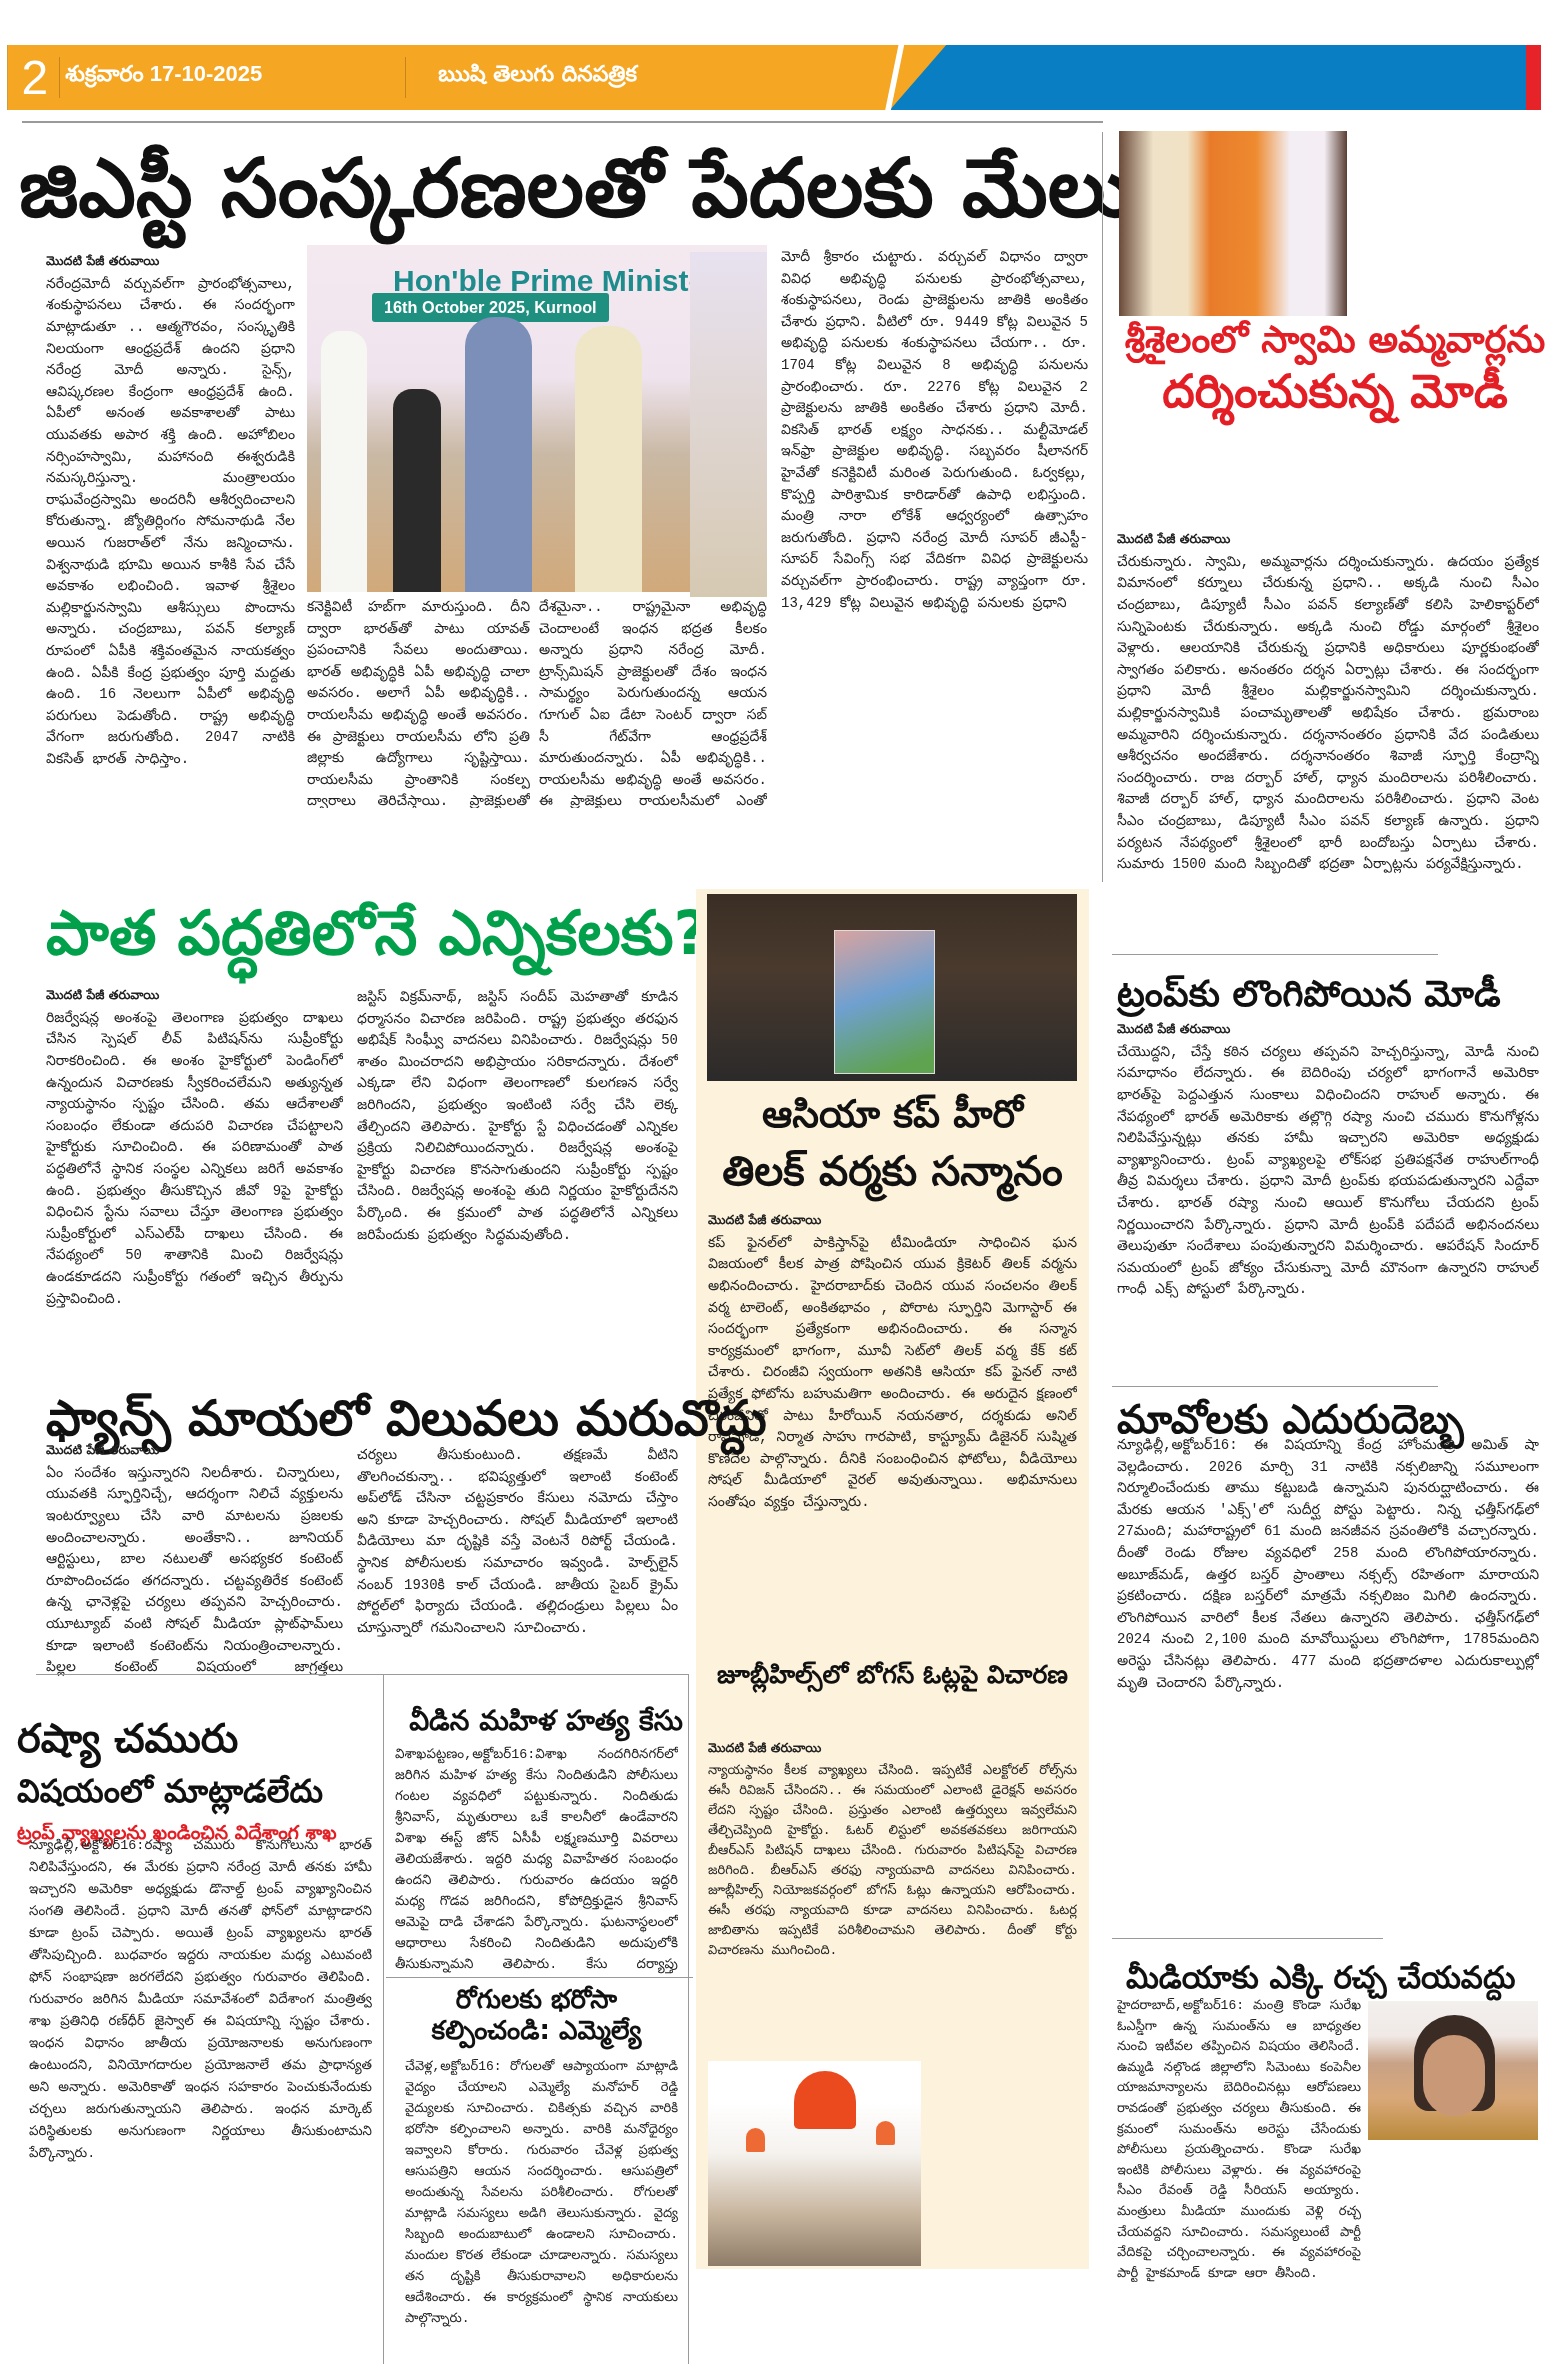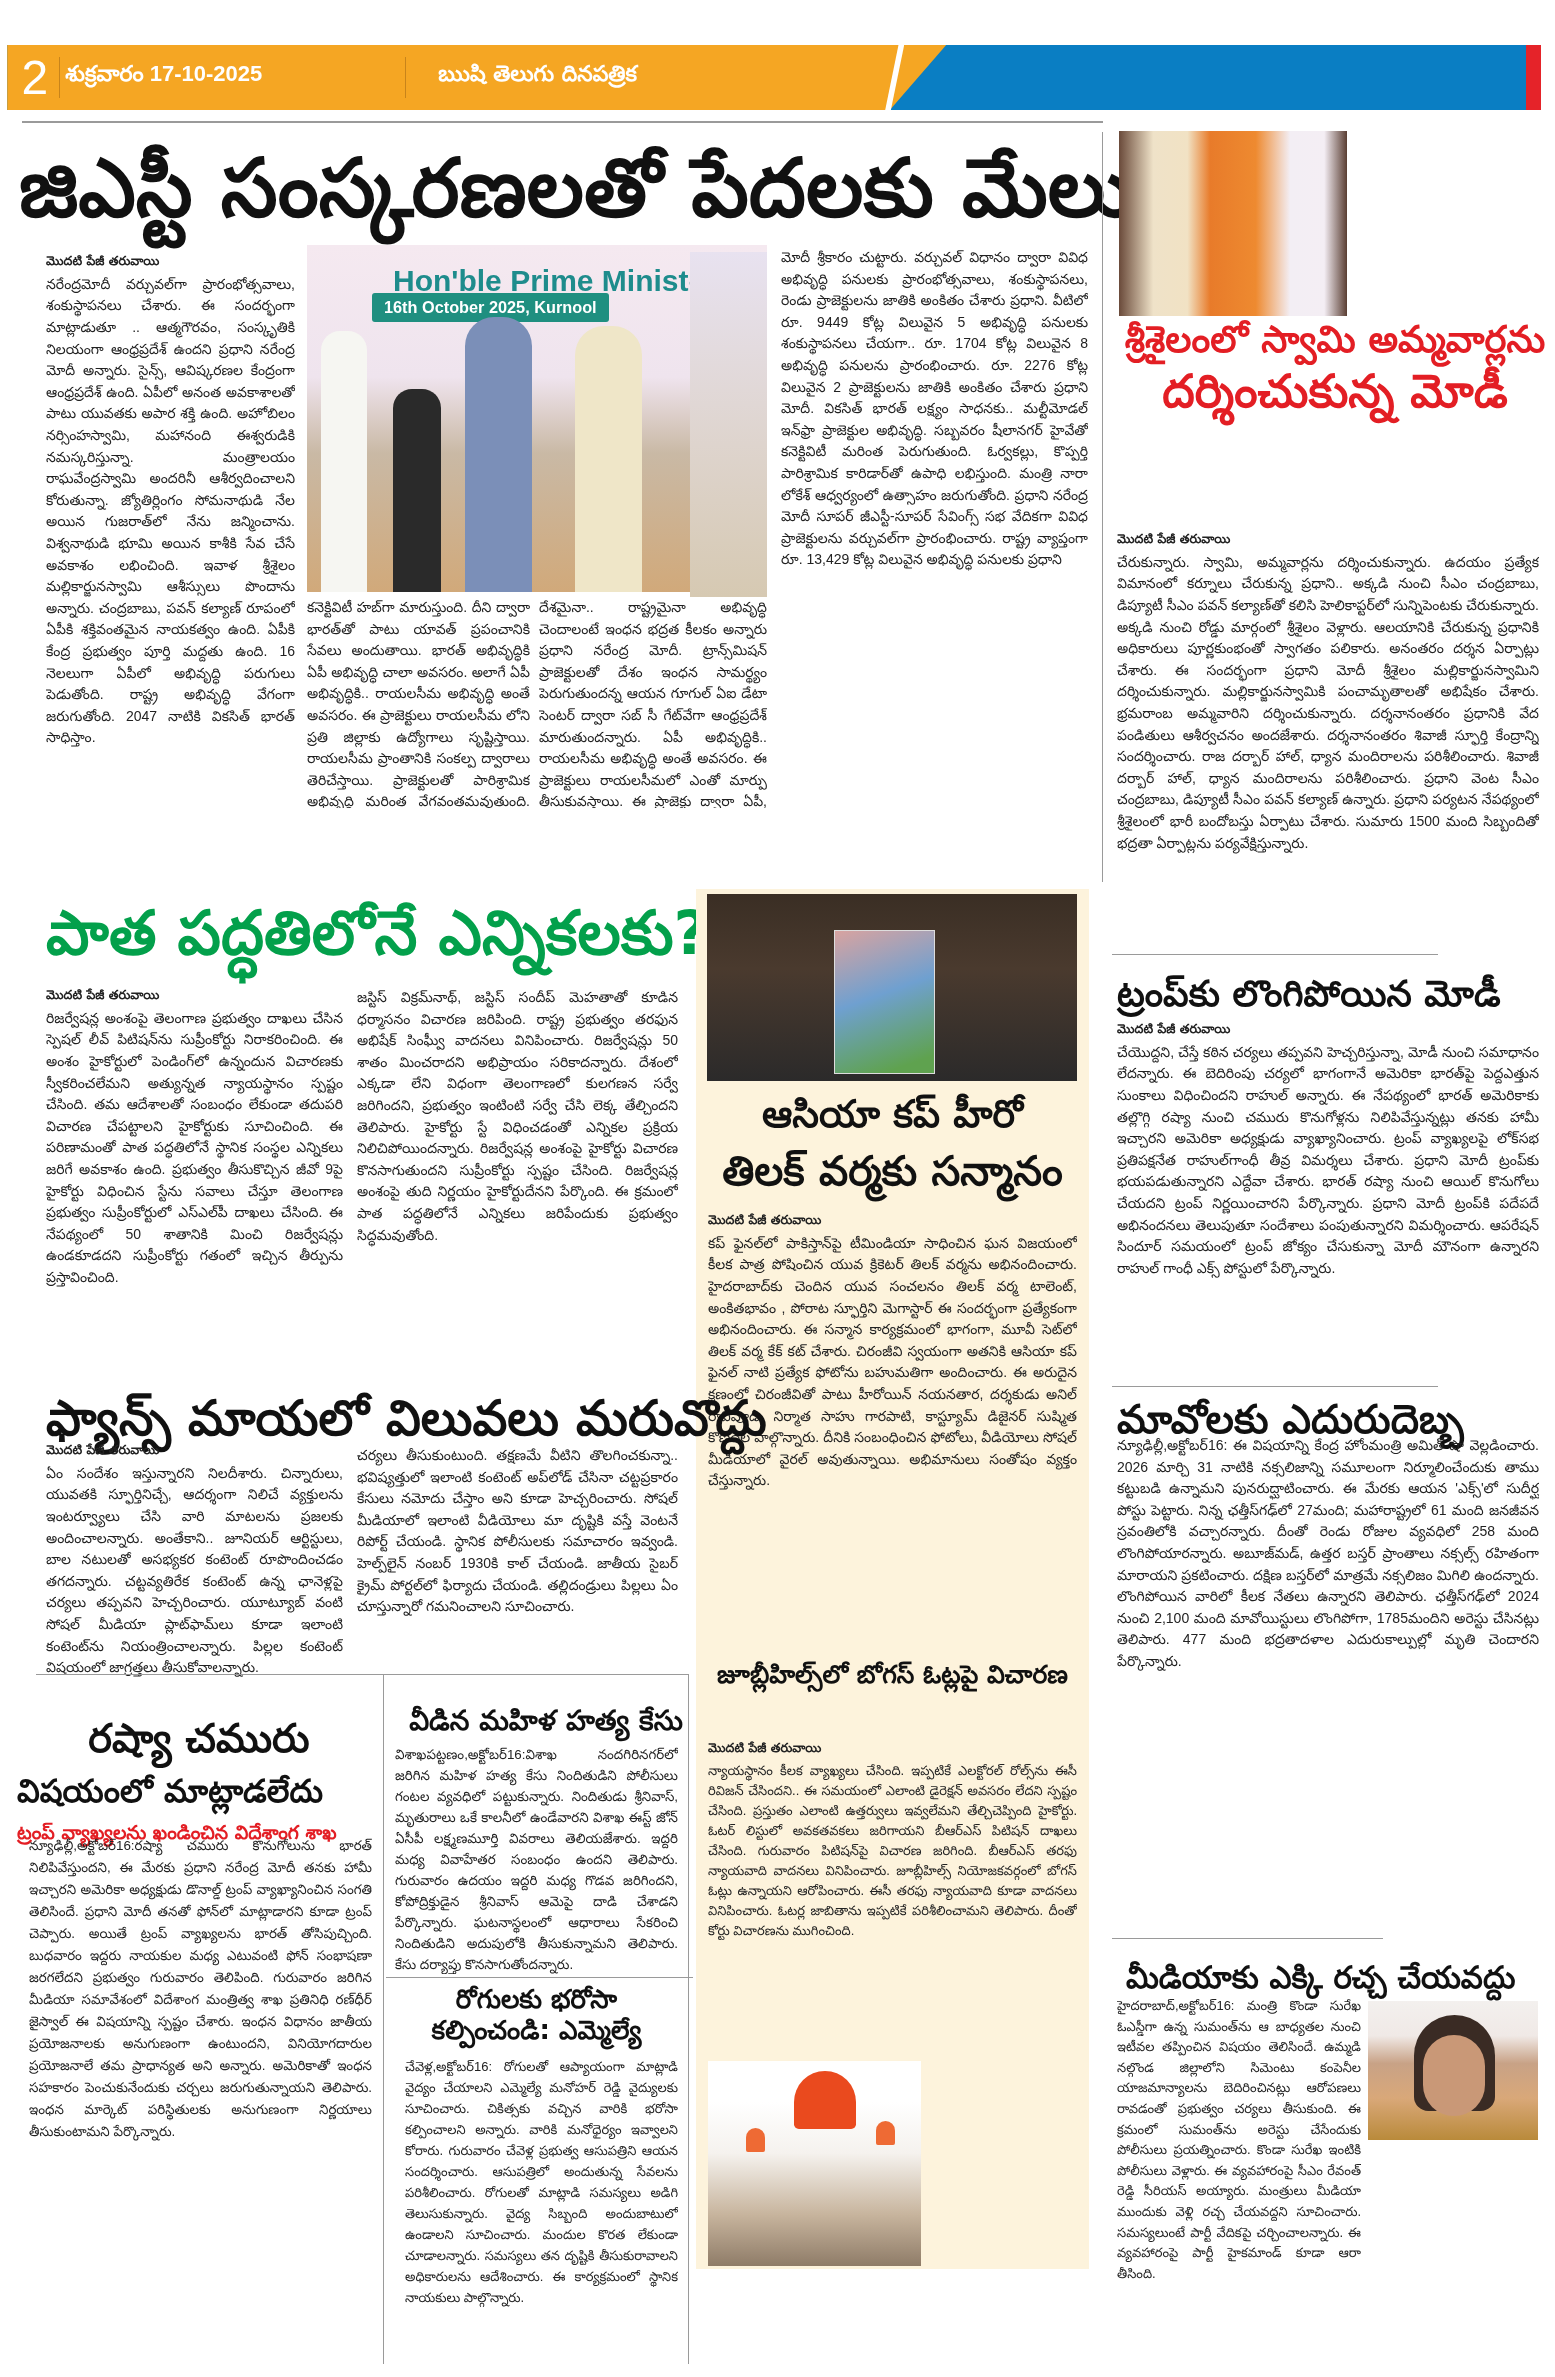--- a/index.html
+++ b/index.html
@@ -9,21 +9,21 @@
   .banner{left:7.2px;top:45px;width:1534px;height:65px;background:#0a7ec3}
   .banner .orange{position:absolute;left:0;top:0;width:939px;height:65px;background:#f5a623;clip-path:polygon(0 0,100% 0,94% 100%,0 100%)}
   .banner .white-sep{position:absolute;left:878px;top:0;width:19px;height:65px;background:#fff;clip-path:polygon(70% 0,100% 0,30% 100%,0 100%)}
   .banner .red{position:absolute;right:0;top:0;width:15.3px;height:65px;background:#e52329}
   .pg-num{position:absolute;left:14.4px;top:4.8px;font-size:48px;color:#fff;font-family:"Liberation Sans",sans-serif;line-height:55px}
   .bdate{position:absolute;left:58px;top:16.3px;font-size:22px;color:#fff;font-weight:bold;font-family:"Liberation Sans",sans-serif}
   .bname{position:absolute;left:431px;top:16.3px;font-size:22px;color:#fff;font-weight:bold}
   .vsep{position:absolute;top:12px;width:1px;height:41px;background:#c8841a}
   .rule{background:#9a9a9a}
   .headline{font-weight:bold;color:#111;white-space:nowrap}
-  .body{font-size:14px;line-height:21.6px;text-align:justify;color:#222;overflow:hidden;font-family:Liberation Sans, sans-serif}
+  .body{font-size:14px;line-height:21.6px;text-align:justify;color:#222;overflow:hidden;font-family:Liberation Mono, monospace}
   .kicker{font-size:12.5px;font-weight:bold;margin-bottom:2.9px;color:#222}
   .photo{overflow:hidden}
   .cream{background:#fdf3dc}
 </style>
 </head>
 <body>
 
 <div class="abs banner">
   <div class="orange"></div>
   <div class="white-sep"></div>
@@ -107,21 +107,21 @@
 <div class="abs" style="left:46px;top:1442px;width:297px">
   <div class="kicker">మొదటి పేజీ తరువాయి</div>
   <div class="body" style="height:216px">ఏం సందేశం ఇస్తున్నారని నిలదీశారు. చిన్నారులు, యువతకి స్ఫూర్తినిచ్చే, ఆదర్శంగా నిలిచే వ్యక్తులను ఇంటర్వ్యూలు చేసి వారి మాటలను ప్రజలకు అందించాలన్నారు. అంతేకాని.. జూనియర్ ఆర్టిస్టులు, బాల నటులతో అసభ్యకర కంటెంట్ రూపొందించడం తగదన్నారు. చట్టవ్యతిరేక కంటెంట్ ఉన్న ఛానెళ్లపై చర్యలు తప్పవని హెచ్చరించారు. యూట్యూబ్ వంటి సోషల్ మీడియా ప్లాట్‌ఫామ్‌లు కూడా ఇలాంటి కంటెంట్‌ను నియంత్రించాలన్నారు. పిల్లల కంటెంట్ విషయంలో జాగ్రత్తలు తీసుకోవాలన్నారు.</div>
 </div>
 <div class="abs" style="left:357px;top:1445px;width:321px">
   <div class="body" style="height:220px">చర్యలు తీసుకుంటుంది. తక్షణమే వీటిని తొలగించకున్నా.. భవిష్యత్తులో ఇలాంటి కంటెంట్ అప్‌లోడ్ చేసినా చట్టప్రకారం కేసులు నమోదు చేస్తాం అని కూడా హెచ్చరించారు. సోషల్ మీడియాలో ఇలాంటి వీడియోలు మా దృష్టికి వస్తే వెంటనే రిపోర్ట్ చేయండి. స్థానిక పోలీసులకు సమాచారం ఇవ్వండి. హెల్ప్‌లైన్ నంబర్ 1930కి కాల్ చేయండి. జాతీయ సైబర్ క్రైమ్ పోర్టల్‌లో ఫిర్యాదు చేయండి. తల్లిదండ్రులు పిల్లలు ఏం చూస్తున్నారో గమనించాలని సూచించారు.</div>
 </div>
 <div class="abs rule" style="left:36px;top:1674px;width:652px;height:1.4px"></div>
 <div class="abs" style="left:383px;top:1674px;width:1.4px;height:690px;background:#9a9a9a"></div>
 
-<div class="abs headline" style="left:17px;top:1711px;width:364px;text-align:center;font-size:40px;line-height:54px">రష్యా చమురు</div>
+<div class="abs headline" style="left:17px;top:1711px;width:364px;font-size:40px;line-height:54px">రష్యా చమురు</div>
 <div class="abs headline" style="left:17px;top:1764px;width:364px;text-align:left;font-size:32px;line-height:54px">విషయంలో మాట్లాడలేదు</div>
 <div class="abs headline" style="left:17px;top:1819px;width:364px;font-size:19px;color:#e31e24;line-height:27px">ట్రంప్ వ్యాఖ్యలను ఖండించిన విదేశాంగ శాఖ</div>
 <div class="abs" style="left:29px;top:1835px;width:343px">
   <div class="body" style="height:532px;font-size:13.4px;line-height:22px">న్యూఢిల్లీ,అక్టోబర్16:రష్యా చమురు కొనుగోలును భారత్ నిలిపివేస్తుందని, ఈ మేరకు ప్రధాని నరేంద్ర మోదీ తనకు హామీ ఇచ్చారని అమెరికా అధ్యక్షుడు డొనాల్డ్ ట్రంప్ వ్యాఖ్యానించిన సంగతి తెలిసిందే. ప్రధాని మోదీ తనతో ఫోన్‌లో మాట్లాడారని కూడా ట్రంప్ చెప్పారు. అయితే ట్రంప్ వ్యాఖ్యలను భారత్ తోసిపుచ్చింది. బుధవారం ఇద్దరు నాయకుల మధ్య ఎటువంటి ఫోన్ సంభాషణా జరగలేదని ప్రభుత్వం గురువారం తెలిపింది. గురువారం జరిగిన మీడియా సమావేశంలో విదేశాంగ మంత్రిత్వ శాఖ ప్రతినిధి రణ్‌ధీర్ జైస్వాల్ ఈ విషయాన్ని స్పష్టం చేశారు. ఇంధన విధానం జాతీయ ప్రయోజనాలకు అనుగుణంగా ఉంటుందని, వినియోగదారుల ప్రయోజనాలే తమ ప్రాధాన్యత అని అన్నారు. అమెరికాతో ఇంధన సహకారం పెంచుకునేందుకు చర్చలు జరుగుతున్నాయని తెలిపారు. ఇంధన మార్కెట్ పరిస్థితులకు అనుగుణంగా నిర్ణయాలు తీసుకుంటామని పేర్కొన్నారు.</div>
 </div>
 
 <div class="abs headline" style="left:395px;top:1699px;width:288px;text-align:right;font-size:28px;line-height:43px">వీడిన మహిళ హత్య కేసు</div>
 <div class="abs" style="left:395px;top:1744px;width:283px">
   <div class="body" style="height:230px;font-size:13.4px;line-height:21px">విశాఖపట్టణం,అక్టోబర్16:విశాఖ నందగిరినగర్‌లో జరిగిన మహిళ హత్య కేసు నిందితుడిని పోలీసులు గంటల వ్యవధిలో పట్టుకున్నారు. నిందితుడు శ్రీనివాస్, మృతురాలు ఒకే కాలనీలో ఉండేవారని విశాఖ ఈస్ట్ జోన్ ఏసీపీ లక్ష్మణమూర్తి వివరాలు తెలియజేశారు. ఇద్దరి మధ్య వివాహేతర సంబంధం ఉందని తెలిపారు. గురువారం ఉదయం ఇద్దరి మధ్య గొడవ జరిగిందని, కోపోద్రిక్తుడైన శ్రీనివాస్ ఆమెపై దాడి చేశాడని పేర్కొన్నారు. ఘటనాస్థలంలో ఆధారాలు సేకరించి నిందితుడిని అదుపులోకి తీసుకున్నామని తెలిపారు. కేసు దర్యాప్తు కొనసాగుతోందన్నారు.</div>
 </div>

